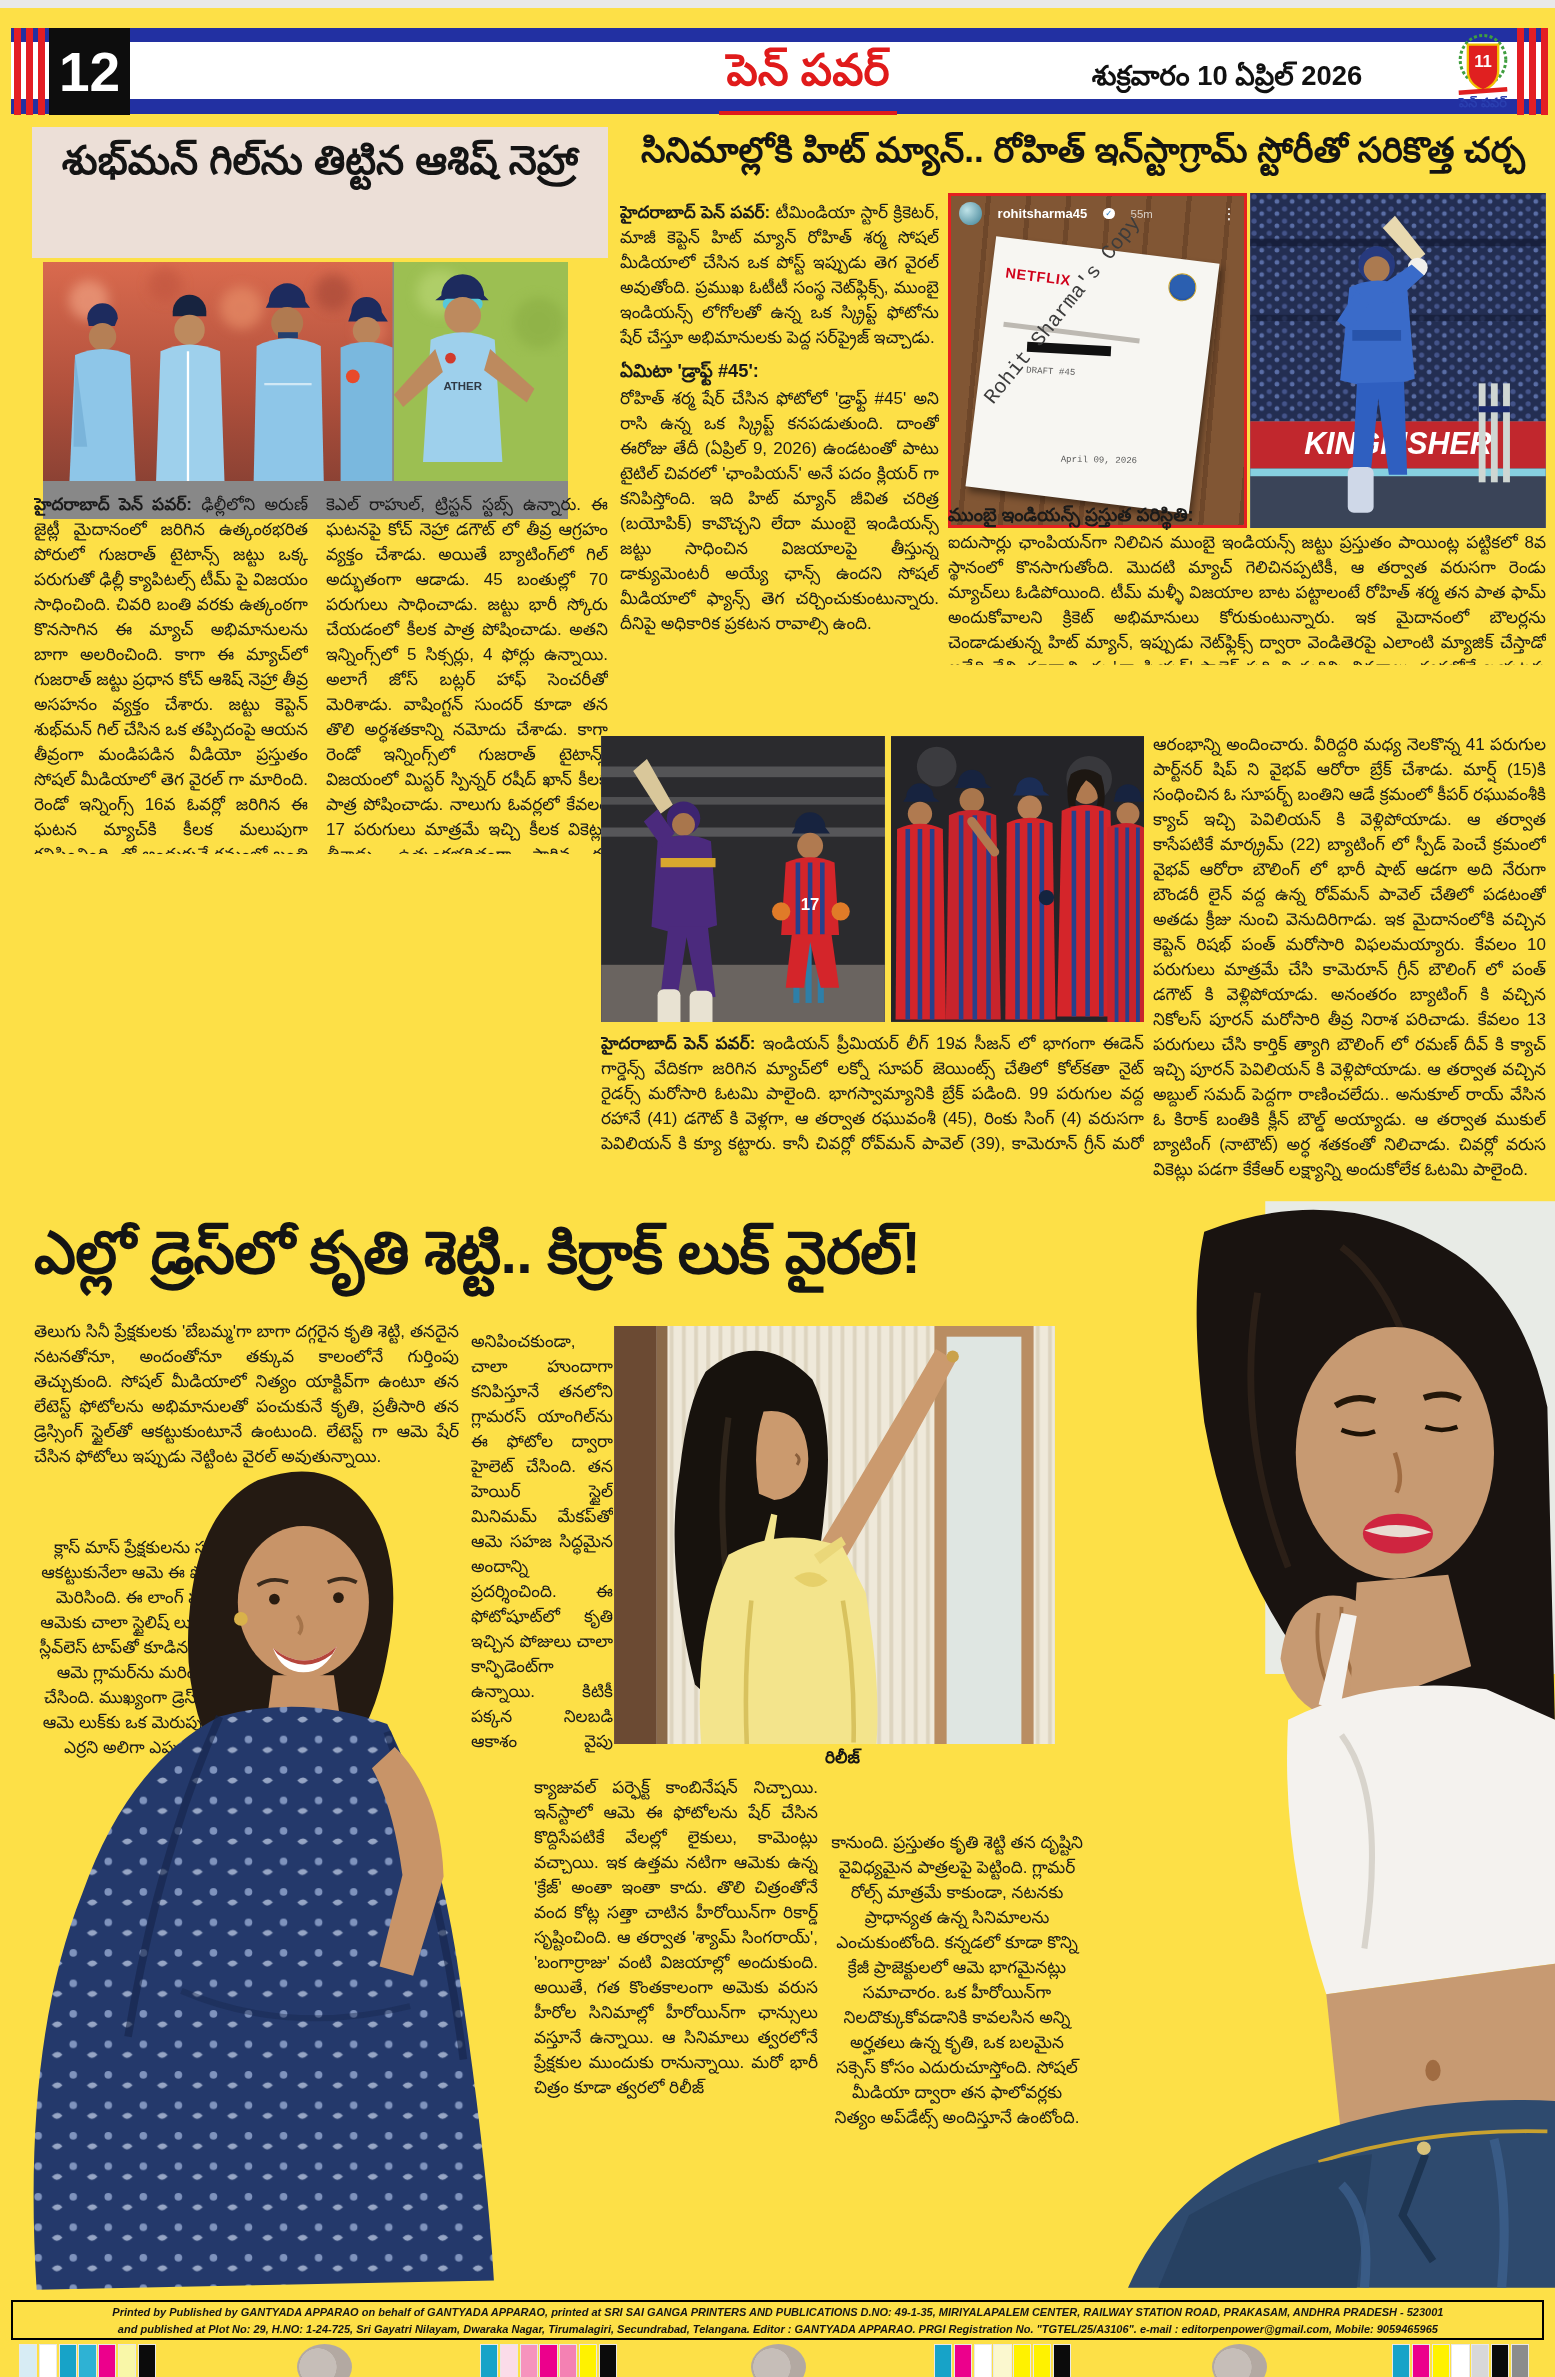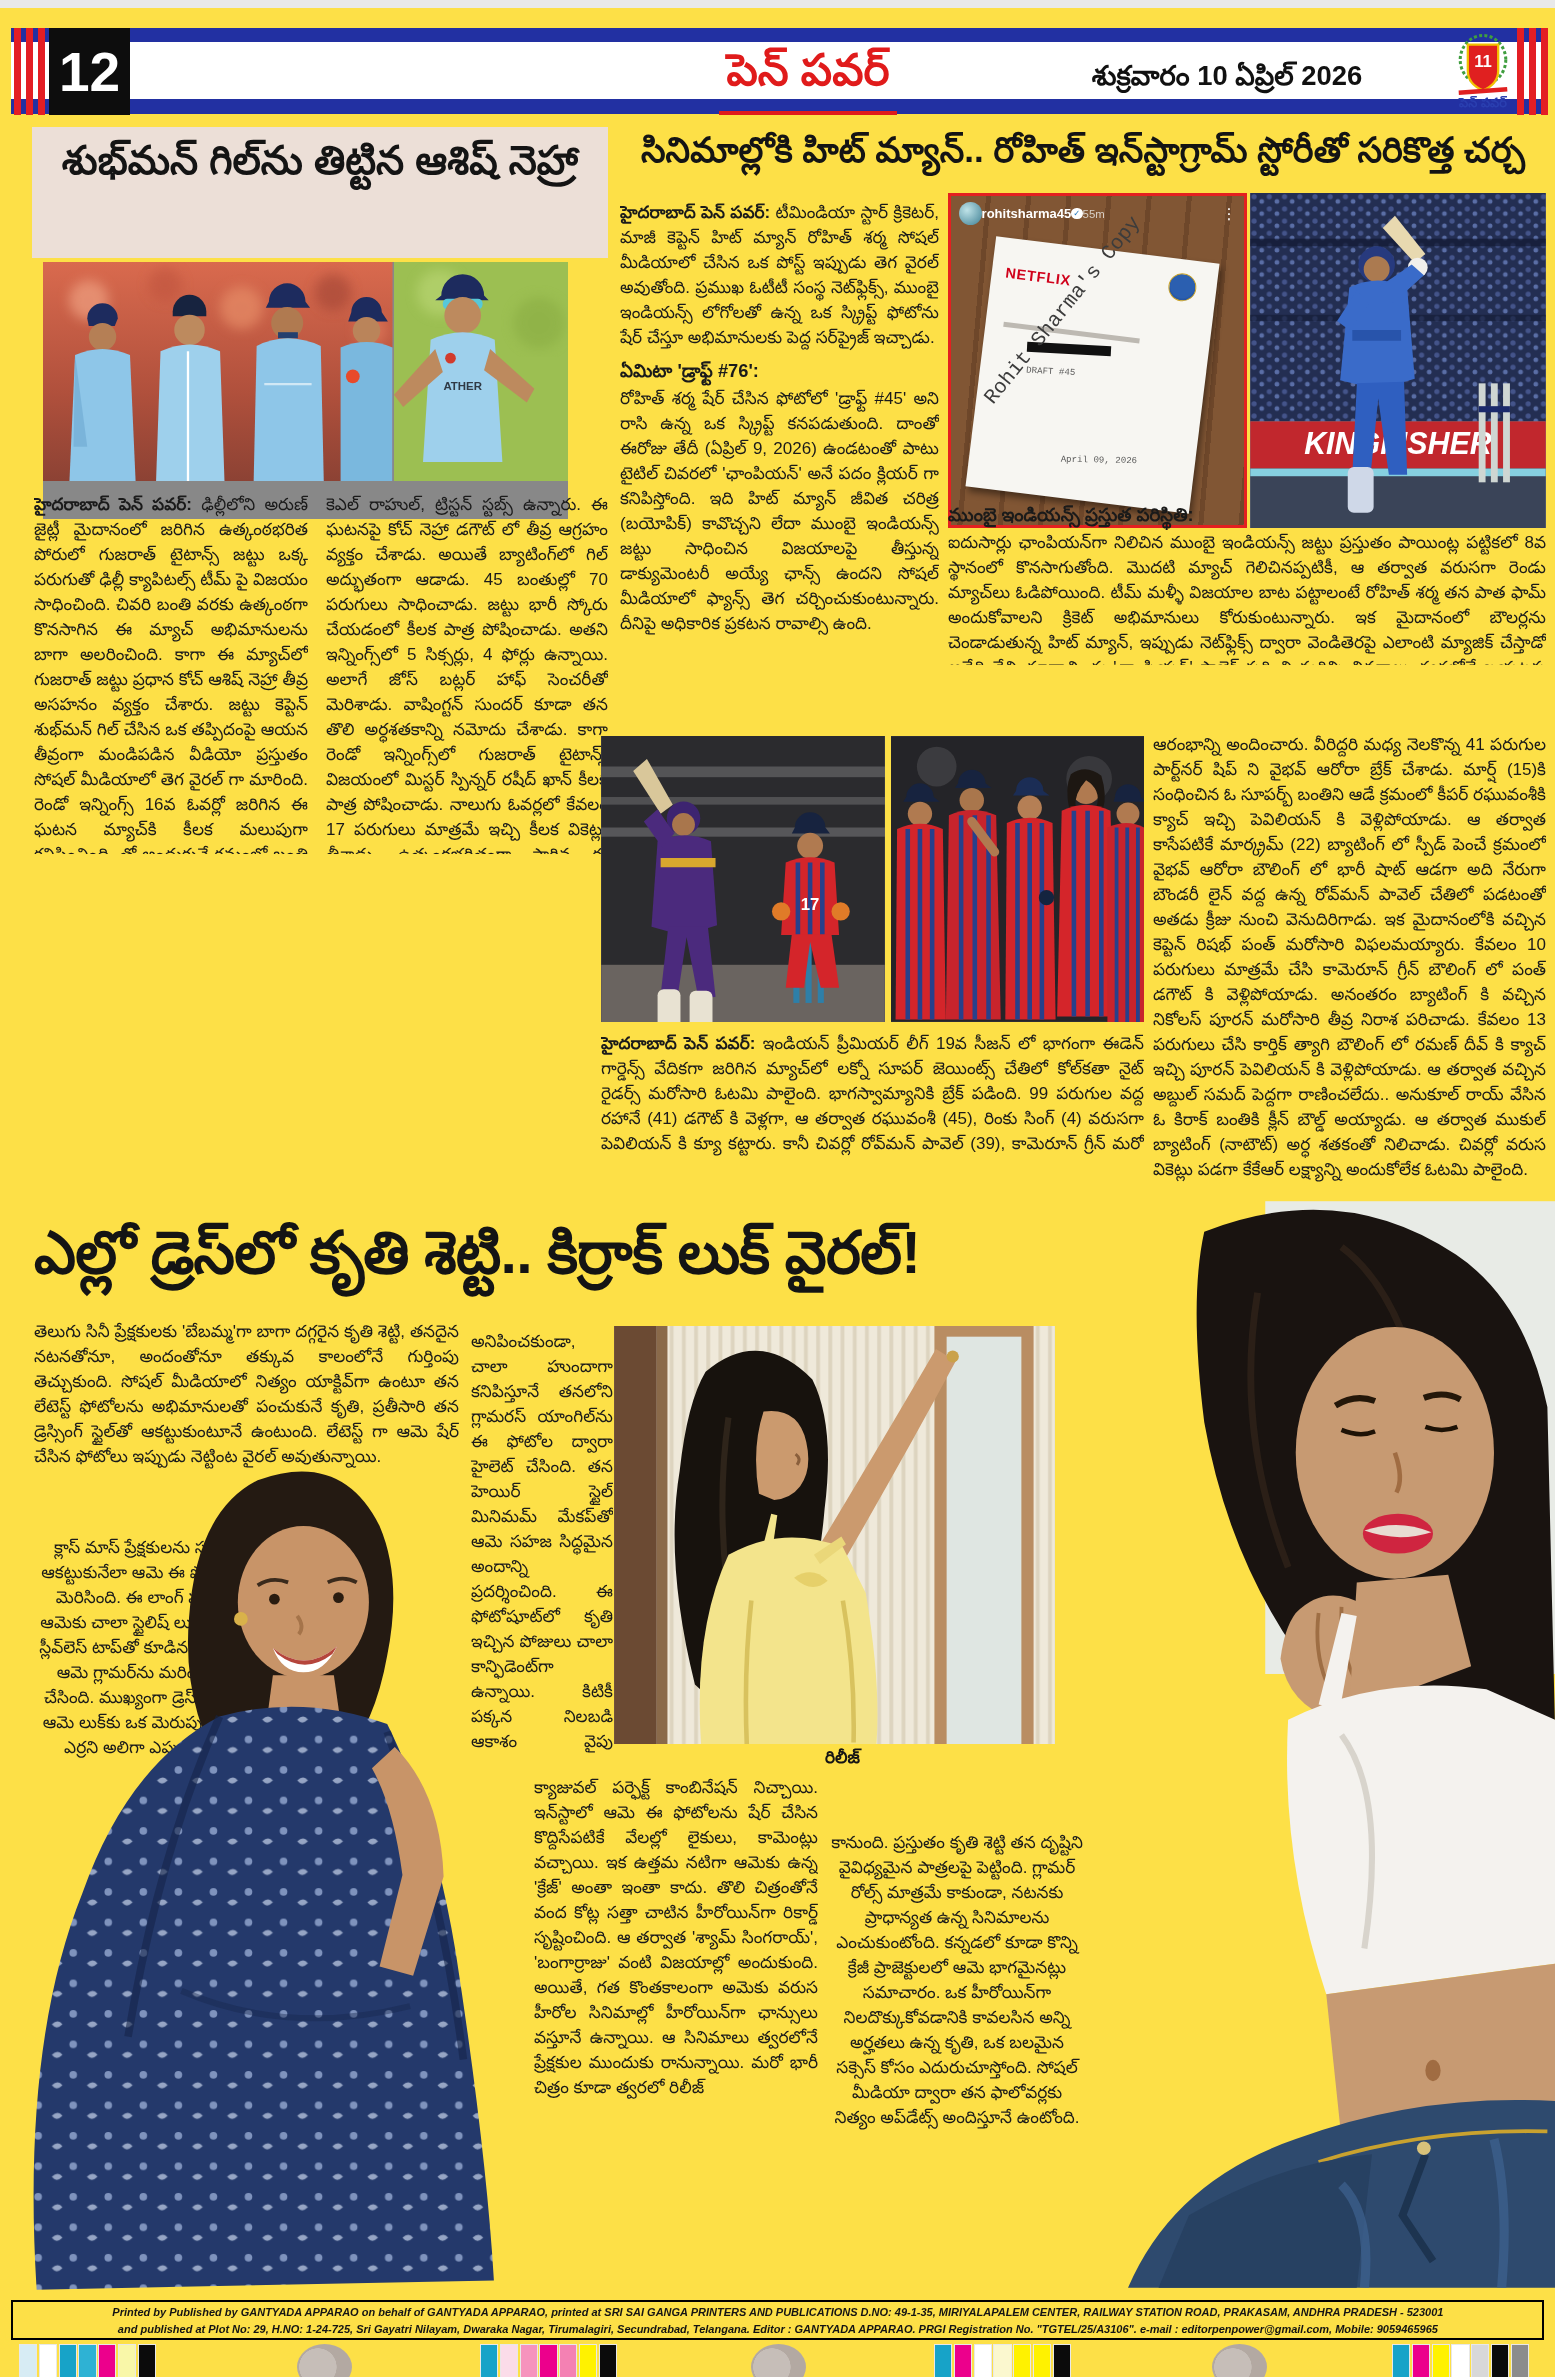--- a/index.html
+++ b/index.html
@@ -22,21 +22,21 @@
   #a1box{background:#ecdfd7;}
   #a1kicker{font-size:27.4px;font-weight:bold;}
   #a1head{font-size:40px;font-weight:bold;}
   .bigheed{font-weight:bold;font-size:35px;}
   #a4head{font-weight:bold;font-size:59px;letter-spacing:-0.8px;}
   .ph{overflow:hidden;background:#888;}
   .ph svg{display:block;}
   
   #insta{background:#7c5130;border:3.8px solid #e32020;box-sizing:border-box;
      background-image:repeating-linear-gradient(95deg,#815634 0 35px,#6e472a 35px 40px);}
-  #insta .hdr{display:flex;align-items:center;gap:0;padding:6.1px 7.6px;}
+  #insta .hdr{display:flex;align-items:center;gap:16px;padding:6.1px 7.6px;}
   #insta .av{width:23px;height:23px;border-radius:50%;background:radial-gradient(circle at 35% 35%,#bfe3e8,#3d7f93);}
   #insta .un{color:#fff;font-size:13px;font-weight:bold;}
   #insta .vf{width:11.4px;height:11.4px;border-radius:50%;background:#ffffff;color:#2a7cc0;font-size:8.4px;line-height:11.4px;text-align:center;font-weight:bold;}
   #insta .tm{color:#d8cfc6;font-size:11.4px;}
   #insta .dots{margin-left:auto;color:#fff;font-size:15.2px;}
   #paper{position:absolute;left:29px;top:53px;width:225px;height:252px;background:#f7f6f2;transform:rotate(7deg);box-shadow:3px 4.6px 7.6px rgba(0,0,0,.45);}
   #paper .nf{position:absolute;left:13.7px;top:27.4px;color:#d0021b;font-weight:bold;font-size:14.5px;letter-spacing:0.8px;}
   #paper .mi{position:absolute;right:20px;top:13.7px;width:26px;height:26px;border-radius:50%;background:radial-gradient(circle at 50% 45%,#2b5fb0 60%,#14357a);border:1.5px solid #c9a227;}
   #paper .tl{position:absolute;left:18.3px;height:5.3px;background:#bdb9b2;}
   #paper .redact{position:absolute;left:44px;top:98px;width:84px;height:10px;background:#111;transform:rotate(-4deg);}
@@ -162,21 +162,21 @@
     <p><span class="lead">హైదరాబాద్ పెన్ పవర్:</span> <span>ఢిల్లీలోని అరుణ్ జైట్లీ మైదానంలో జరిగిన ఉత్కంఠభరిత పోరులో గుజరాత్ టైటాన్స్ జట్టు ఒక్క పరుగుతో ఢిల్లీ క్యాపిటల్స్ టీమ్ పై విజయం సాధించింది. చివరి బంతి వరకు ఉత్కంఠగా కొనసాగిన ఈ మ్యాచ్ అభిమానులను బాగా అలరించింది. కాగా ఈ మ్యాచ్‌లో గుజరాత్ జట్టు ప్రధాన కోచ్ ఆశిష్ నెహ్రా తీవ్ర అసహనం వ్యక్తం చేశారు. జట్టు కెప్టెన్ శుభ్‌మన్ గిల్ చేసిన ఒక తప్పిదంపై ఆయన తీవ్రంగా మండిపడిన వీడియో ప్రస్తుతం సోషల్ మీడియాలో తెగ వైరల్ గా మారింది. రెండో ఇన్నింగ్స్ 16వ ఓవర్లో జరిగిన ఈ ఘటన మ్యాచ్‌కి కీలక మలుపుగా కనిపించింది. త్రో అందుకునే క్రమంలో బంతి గిల్ చేతిని తాకి బౌండరీకి వెళ్లిపోయింది. దీంతో ఢిల్లీ క్యాపిటల్స్ జట్టుకు అదనంగా నాలుగు పరుగులు లభించాయి. ఆ సమయంలో క్రీజ్‌లో</span></p>
   </div>
   <div class="abs col just" style="left:326px;top:484px;width:282px;height:362px;overflow:hidden;">
     <p>కెఎల్ రాహుల్, ట్రిస్టన్ స్టబ్స్ ఉన్నారు. ఈ ఘటనపై కోచ్ నెహ్రా డగౌట్ లో తీవ్ర ఆగ్రహం వ్యక్తం చేశాడు. అయితే బ్యాటింగ్‌లో గిల్ అద్భుతంగా ఆడాడు. 45 బంతుల్లో 70 పరుగులు సాధించాడు. జట్టు భారీ స్కోరు చేయడంలో కీలక పాత్ర పోషించాడు. అతని ఇన్నింగ్స్‌లో 5 సిక్సర్లు, 4 ఫోర్లు ఉన్నాయి. అలాగే జోస్ బట్లర్ హాఫ్ సెంచరీతో మెరిశాడు. వాషింగ్టన్ సుందర్ కూడా తన తొలి అర్ధశతకాన్ని నమోదు చేశాడు. కాగా రెండో ఇన్నింగ్స్‌లో గుజరాత్ టైటాన్స్ విజయంలో మిస్టర్ స్పిన్నర్ రషీద్ ఖాన్ కీలక పాత్ర పోషించాడు. నాలుగు ఓవర్లలో కేవలం 17 పరుగులు మాత్రమే ఇచ్చి కీలక వికెట్లు తీశాడు. ఉత్కంఠభరితంగా సాగిన ఈ పోరులో చివరికి గుజరాత్ జట్టు ఒక్క పరుగు తేడాతో విజయం సాధించింది.</p>
   </div>
 
   <div class="abs bigheed center" style="left:621px;top:122px;width:924px;">సినిమాల్లోకి హిట్ మ్యాన్.. రోహిత్ ఇన్‌స్టాగ్రామ్ స్టోరీతో సరికొత్త చర్చ</div>
 
   <div class="abs col just" style="left:620px;top:192px;width:319px;height:467px;overflow:hidden;">
     <p><span class="lead">హైదరాబాద్ పెన్ పవర్:</span> <span>టీమిండియా స్టార్ క్రికెటర్, మాజీ కెప్టెన్ హిట్ మ్యాన్ రోహిత్ శర్మ సోషల్ మీడియాలో చేసిన ఒక పోస్ట్ ఇప్పుడు తెగ వైరల్ అవుతోంది. ప్రముఖ ఓటీటీ సంస్థ నెట్‌ఫ్లిక్స్, ముంబై ఇండియన్స్ లోగోలతో ఉన్న ఒక స్క్రిప్ట్ ఫోటోను షేర్ చేస్తూ అభిమానులకు పెద్ద సర్‌ప్రైజ్ ఇచ్చాడు.</span></p>
-    <div class="sub">ఏమిటా 'డ్రాఫ్ట్ #76':</div>
+    <div class="sub">ఏమిటా 'డ్రాఫ్ట్ #45':</div>
     <p>రోహిత్ శర్మ షేర్ చేసిన ఫోటోలో 'డ్రాఫ్ట్ #45' అని రాసి ఉన్న ఒక స్క్రిప్ట్ కనపడుతుంది. దాంతో ఈరోజు తేదీ (ఏప్రిల్ 9, 2026) ఉండటంతో పాటు టైటిల్ చివరలో 'ఛాంపియన్' అనే పదం క్లియర్ గా కనిపిస్తోంది. ఇది హిట్ మ్యాన్ జీవిత చరిత్ర (బయోపిక్) కావొచ్చని లేదా ముంబై ఇండియన్స్ జట్టు సాధించిన విజయాలపై తీస్తున్న డాక్యుమెంటరీ అయ్యే ఛాన్స్ ఉందని సోషల్ మీడియాలో ఫ్యాన్స్ తెగ చర్చించుకుంటున్నారు. దీనిపై అధికారిక ప్రకటన రావాల్సి ఉంది.</p>
   </div>
 
   <div class="abs" id="insta" style="left:948px;top:185px;width:299px;height:335px;">
     <div class="hdr">
       <span class="av"></span>
       <span class="un">rohitsharma45</span>
       <span class="vf">✓</span>
       <span class="tm">55m</span>
       <span class="dots">⋮</span>

